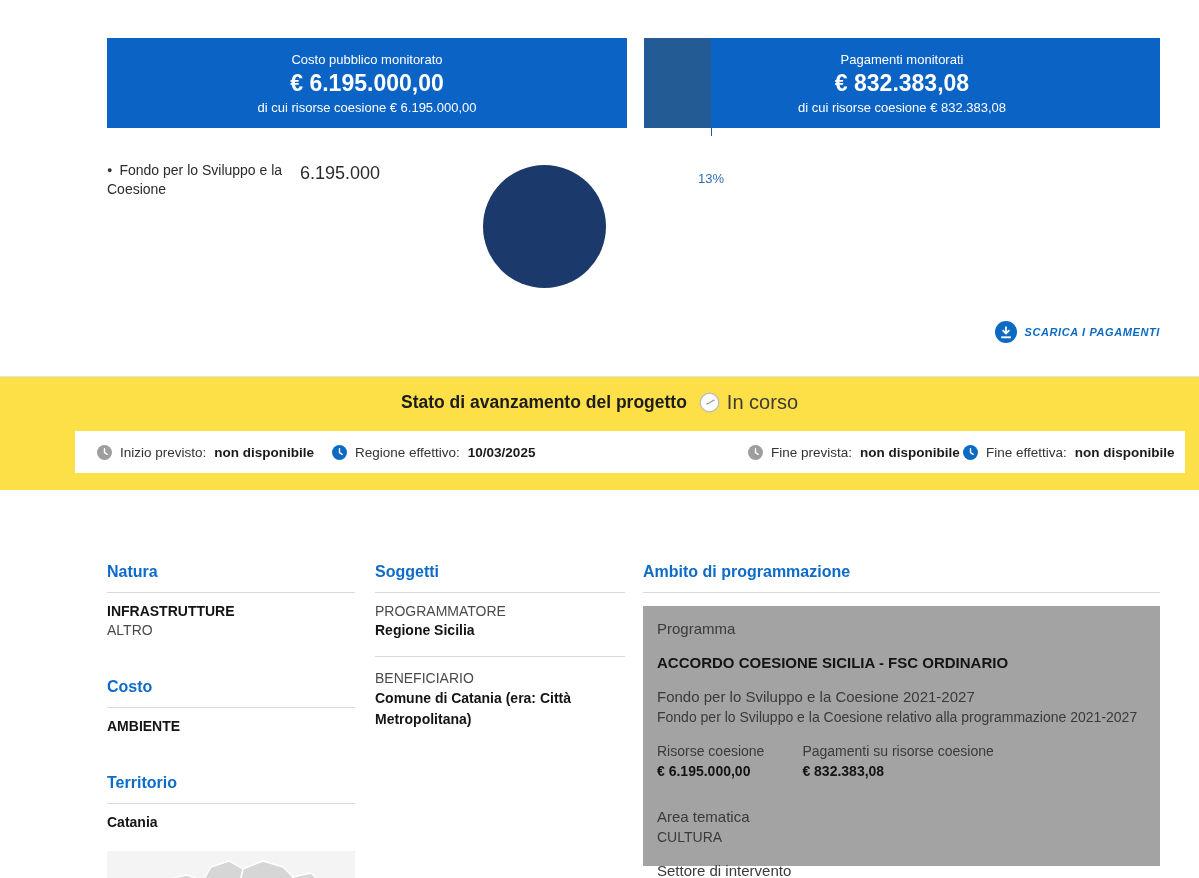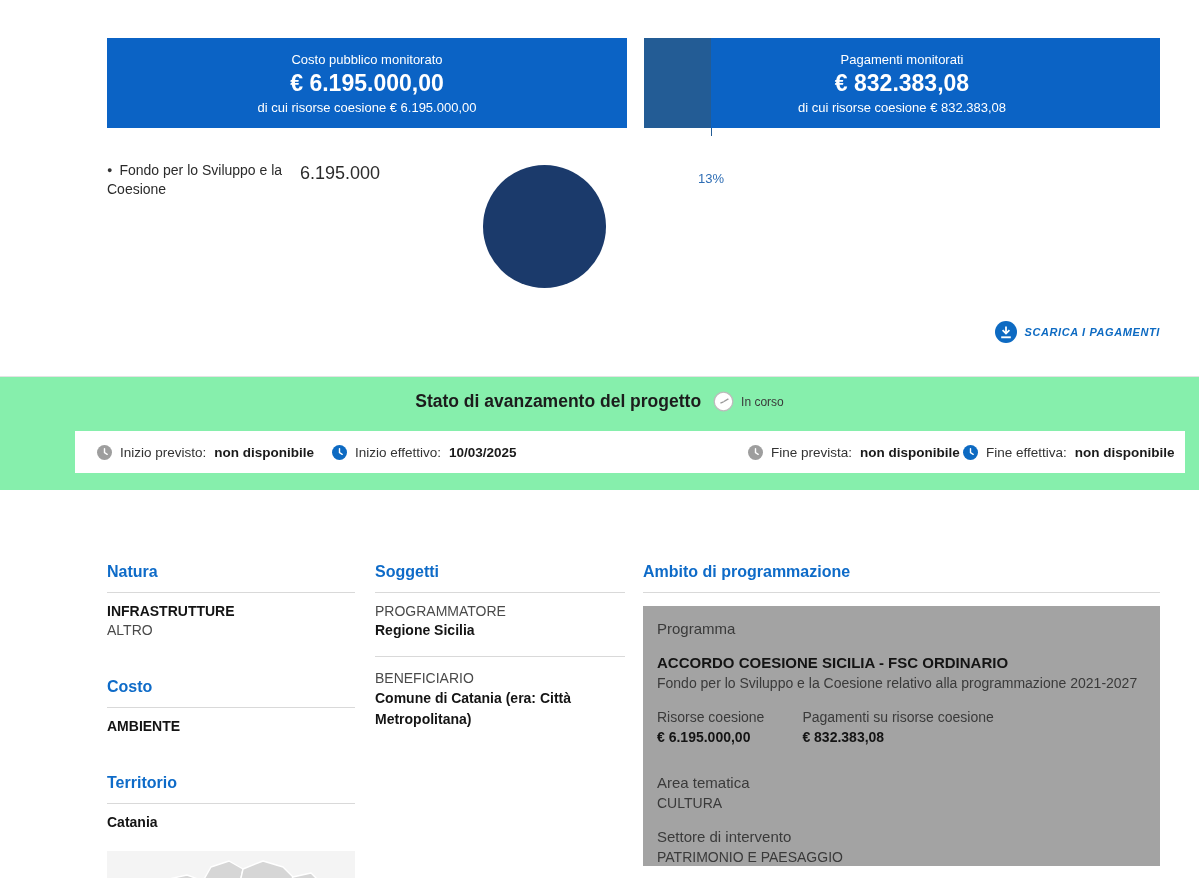--- a/index.html
+++ b/index.html
@@ -30,25 +30,25 @@
 
   
   .download { position:absolute; top:321px; right:39px; display:flex; align-items:center;
     gap:8px; cursor:pointer; text-decoration:none;font-style:italic; }
   .download .dl-circle { width:22px; height:22px; border-radius:50%; background:#0d6ac2;
     display:flex; align-items:center; justify-content:center; }
   .download .dl-label { font-size:11px; font-weight:bold; letter-spacing:0.6px; color:#0d6ac2; }
 
   
   .band { position:absolute; left:0; top:376px; width:1199px; height:114px;
-    background:#86efac; border-top:1px solid #e3e3e3; }
+    background:#fde047; border-top:1px solid #e3e3e3; }
   .band-head { position:absolute; left:0; top:14px; width:100%; display:flex;
     align-items:center; justify-content:center; gap:12px; }
   .band-title { font-size:17.5px; font-weight:bold; color:#1c1c1c; }
-  .band-status { display:flex; align-items:center; gap:7px; font-size:12px; color:#3a3a3a; }
+  .band-status { display:flex; align-items:center; gap:7px; font-size:20px; color:#3a3a3a; }
 
   .timeline { position:absolute; left:75px; top:54px; width:1110px; height:42px; background:#ffffff; }
   .ms { position:absolute; top:0; height:42px; display:flex; align-items:center; gap:8px;
     font-size:13.5px; color:#333; white-space:nowrap; }
   .ms b { color:#1a1a1a; }
   .ms--1 { left:22px; } .ms--2 { left:257px; } .ms--3 { left:673px; } .ms--4 { left:888px; }
 
   
   .col { position:absolute; top:563px; }
   .col--1 { left:107px; width:248px; }
@@ -133,21 +133,21 @@
           <path d="M7.5 3.6v4.1l2.7 1.6" stroke="#fff" stroke-width="1.4" fill="none" stroke-linecap="round"></path>
         </svg>
         <span>Inizio previsto:</span>
         <b>non disponibile</b>
       </div>
       <div class="ms ms--2">
         <svg width="15" height="15" viewBox="0 0 15 15">
           <circle cx="7.5" cy="7.5" r="7.5" fill="#0d6ac2"></circle>
           <path d="M7.5 3.6v4.1l2.7 1.6" stroke="#fff" stroke-width="1.4" fill="none" stroke-linecap="round"></path>
         </svg>
-        <span>Inizio effettivo:</span>
+        <span>Regione effettivo:</span>
         <b>10/03/2025</b>
       </div>
       <div class="ms ms--3">
         <svg width="15" height="15" viewBox="0 0 15 15">
           <circle cx="7.5" cy="7.5" r="7.5" fill="#9e9e9e"></circle>
           <path d="M7.5 3.6v4.1l2.7 1.6" stroke="#fff" stroke-width="1.4" fill="none" stroke-linecap="round"></path>
         </svg>
         <span>Fine prevista:</span>
         <b>non disponibile</b>
       </div>
@@ -197,20 +197,21 @@
     <div class="divider"></div>
     <div class="v-norm">BENEFICIARIO</div>
     <div class="v-bold" style="line-height:21px;">Comune di Catania (era: Città Metropolitana)</div>
   </div>
 
   <div class="col col--3">
     <div class="sec-head">Ambito di programmazione</div>
     <div class="prog-box">
       <div class="p-label">Programma</div>
       <div class="p-bold mt4">ACCORDO COESIONE SICILIA - FSC ORDINARIO</div>
+      <div class="p-label mt14">Fondo per lo Sviluppo e la Coesione 2021-2027</div>
       <div class="p-small">Fondo per lo Sviluppo e la Coesione relativo alla programmazione 2021-2027</div>
       <div class="p-row">
         <div class="p-cell">
           <div class="p-label">Risorse coesione</div>
           <div class="p-val">€ 6.195.000,00</div>
         </div>
         <div class="p-cell">
           <div class="p-label">Pagamenti su risorse coesione</div>
           <div class="p-val">€ 832.383,08</div>
         </div>

